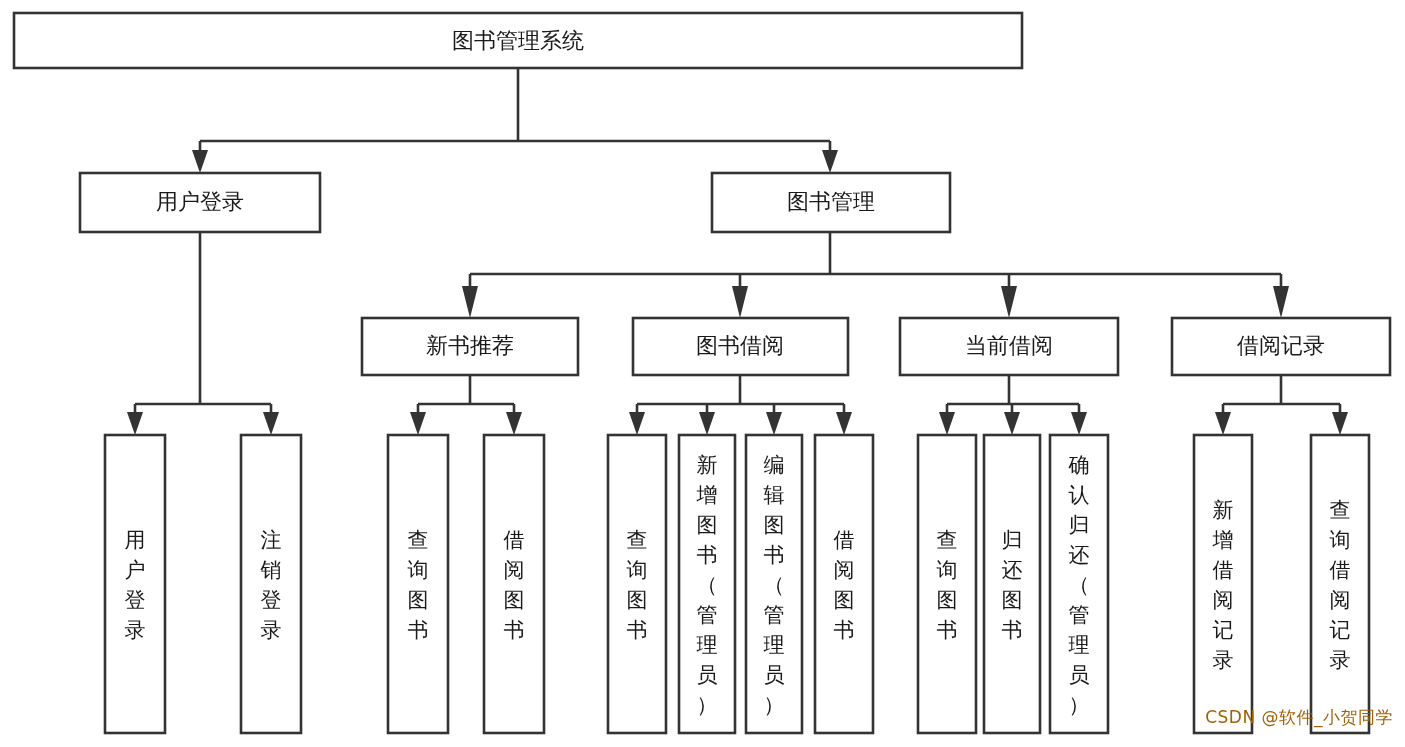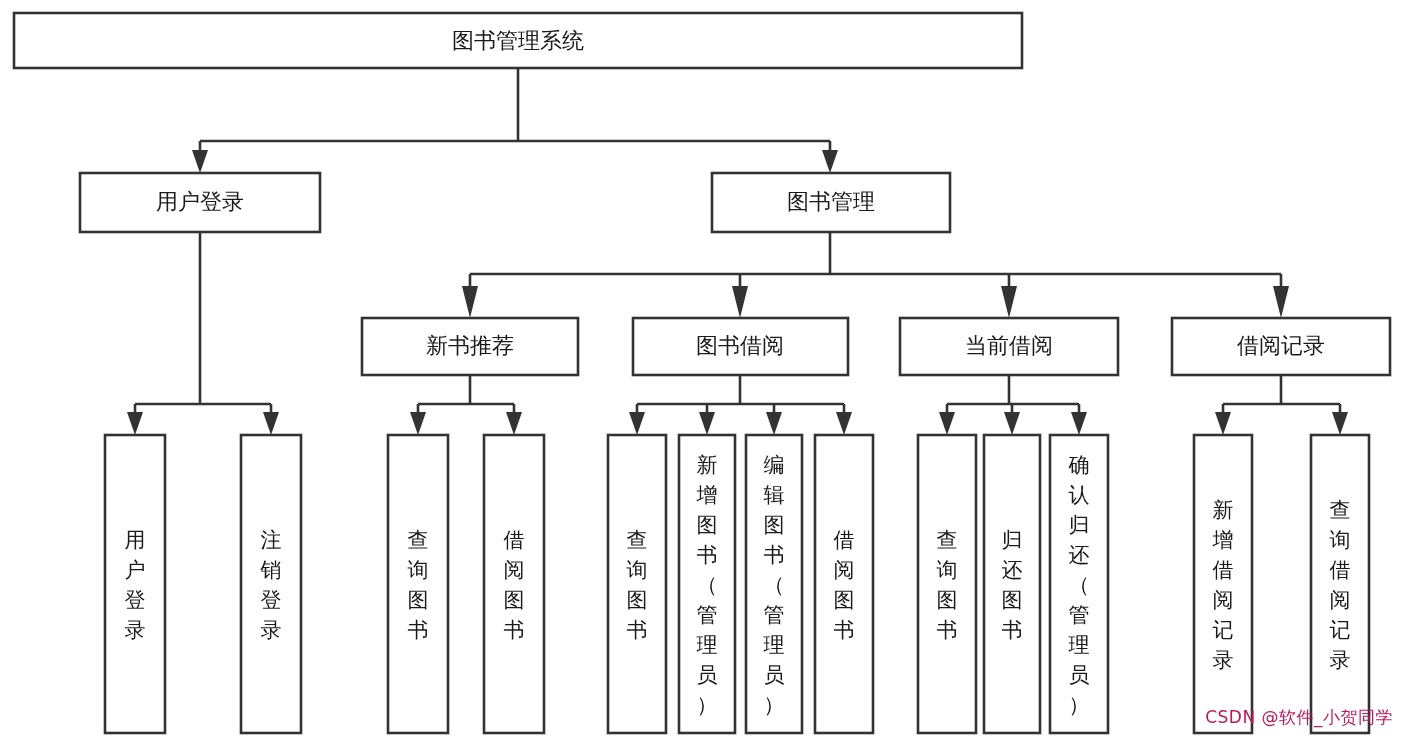--- a/index.html
+++ b/index.html
@@ -47,21 +47,21 @@
   .leaf-label {
     fill: #1a1a1a;
     font-size: 21px;
     font-family: "DejaVu Sans", "Liberation Sans", sans-serif;
     text-anchor: middle;
   }
   .watermark {
     position: absolute;
     right: 12px;
     bottom: 8px;
-    color: #be185d;
+    color: #a16207;
     font-size: 17px;
     font-family: "DejaVu Sans", "Liberation Sans", sans-serif;
     letter-spacing: 0.5px;
     white-space: nowrap;
     pointer-events: none;
   }
 </style>
 </head>
 <body>
 

